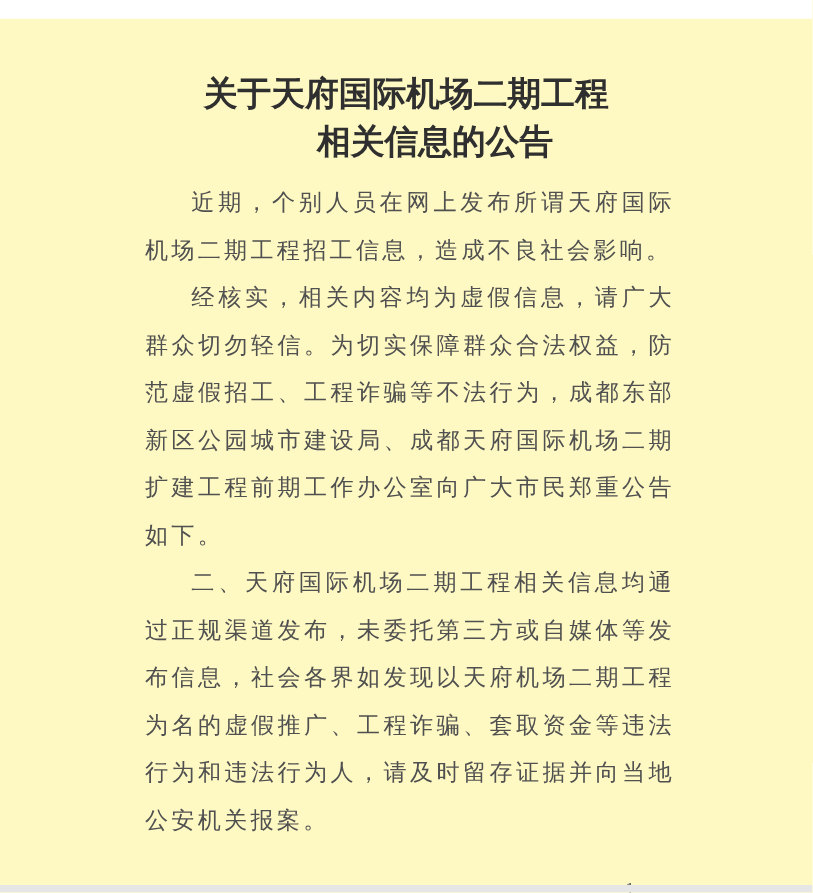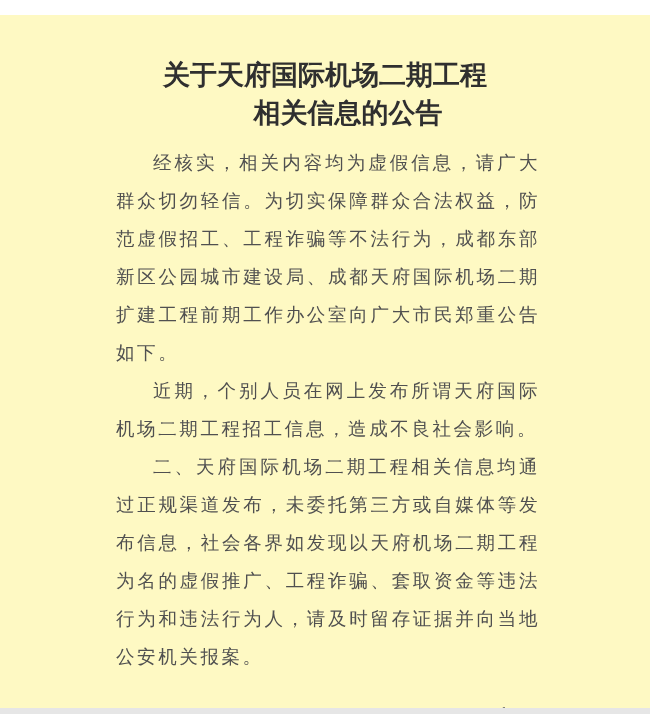--- a/index.html
+++ b/index.html
@@ -36,21 +36,21 @@
   }
 </style>
 </head>
 <body>
 
 <div class="page">
   <div class="title l1">关于天府国际机场二期工程</div>
   <div class="title l2">相关信息的公告</div>
 
   <div class="body-text" style="top:129px;">
+    <p class="para">近期，个别人员在网上发布所谓天府国际机场二期工程招工信息，造成不良社会影响。</p>
     <p class="para">经核实，相关内容均为虚假信息，请广大群众切勿轻信。为切实保障群众合法权益，防范虚假招工、工程诈骗等不法行为，成都东部新区公园城市建设局、成都天府国际机场二期扩建工程前期工作办公室向广大市民郑重公告如下。</p>
-    <p class="para">近期，个别人员在网上发布所谓天府国际机场二期工程招工信息，造成不良社会影响。</p>
     <p class="para">二、天府国际机场二期工程相关信息均通过正规渠道发布，未委托第三方或自媒体等发布信息，社会各界如发现以天府机场二期工程为名的虚假推广、工程诈骗、套取资金等违法行为和违法行为人，请及时留存证据并向当地公安机关报案。</p>
 
   </div>
 
   <div class="page-num">—1—</div>
 </div>
 <div class="bottom-strip"></div>
 
 </body></html>

